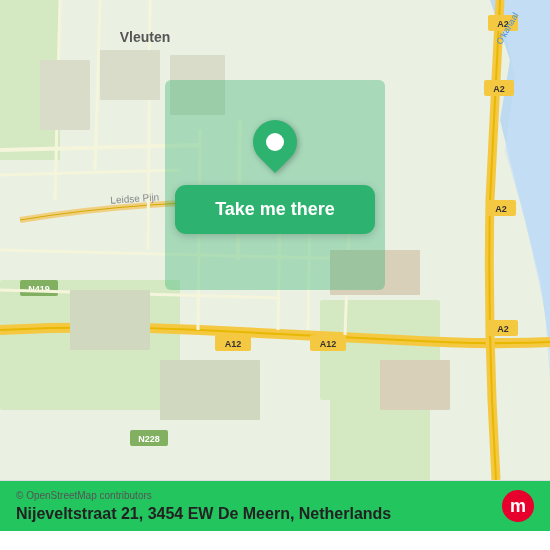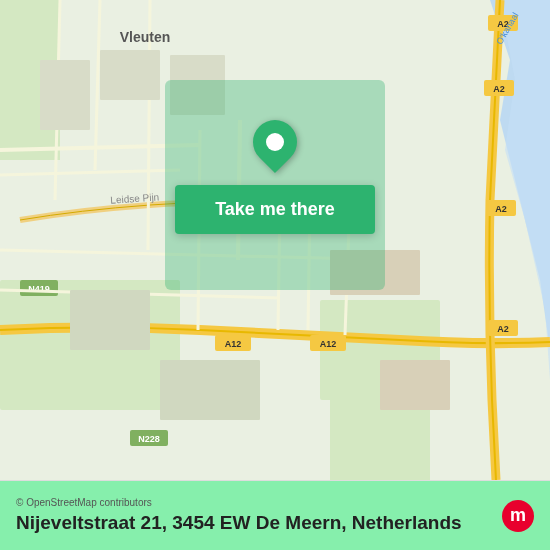--- a/index.html
+++ b/index.html
@@ -23,42 +23,42 @@
     .map-bg {
       width: 100%;
       height: 100%;
       position: absolute;
       top: 0; left: 0;
     }
 
     
     #footer {
       width: 550px;
-      height: 70px;
-      background: #86efac;
+      height: 51px;
+      background: #22c55e;
       border-top: 1px solid #ddd;
       display: flex;
       align-items: center;
       justify-content: space-between;
       padding: 0 16px;
     }
 
     #footer-left {
       display: flex;
       flex-direction: column;
     }
 
     #copyright {
       font-size: 10px;
       color: #555;
       margin-bottom: 4px;
     }
 
     #address {
-      font-size: 19px;
+      font-size: 16px;
       font-weight: bold;
       color: #222;
     }
 
     #moovit-logo {
       display: flex;
       align-items: center;
       gap: 4px;
     }
 
@@ -84,21 +84,21 @@
 
     
     #take-me-there-btn {
       position: absolute;
       top: 185px;
       left: 50%;
       transform: translateX(-50%);
       background: #2db36f;
       color: white;
       border: none;
-      border-radius: 4px;
+      border-radius: 11px;
       padding: 14px 30px;
       font-size: 18px;
       font-weight: 600;
       cursor: pointer;
       z-index: 10;
       width: 200px;
       text-align: center;
       box-shadow: 0 2px 8px rgba(0,0,0,0.2);
     }
 

